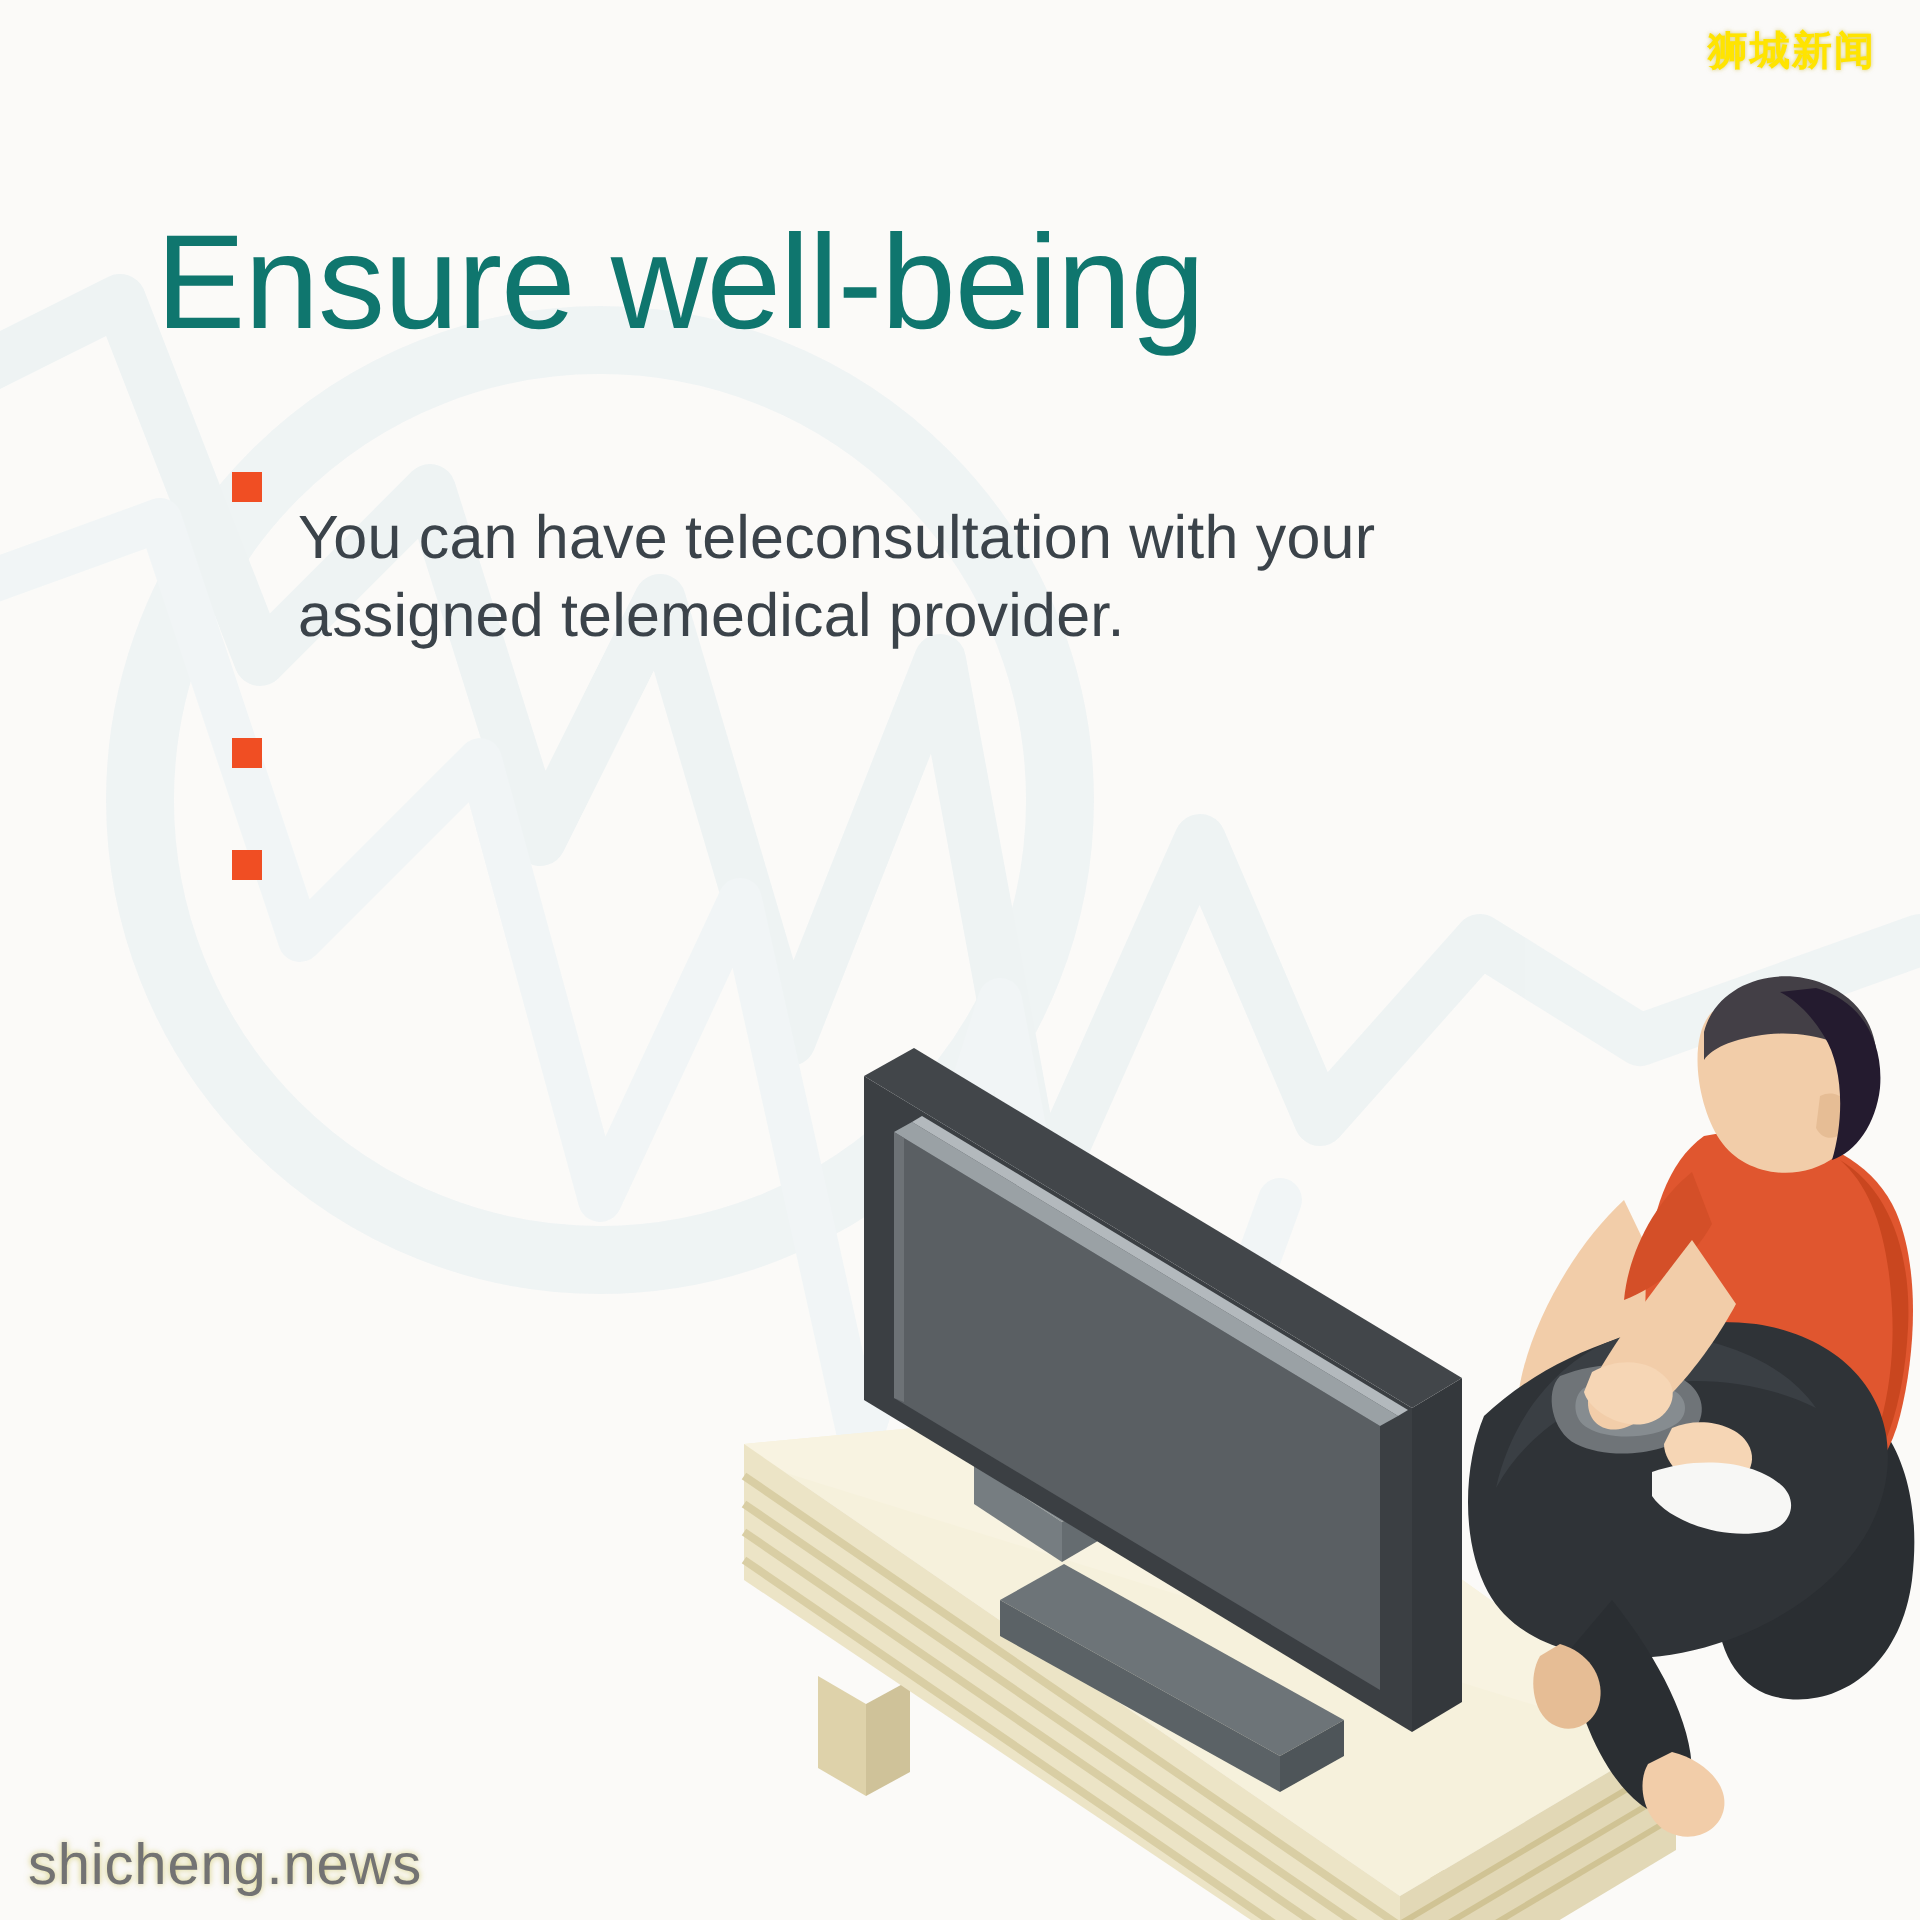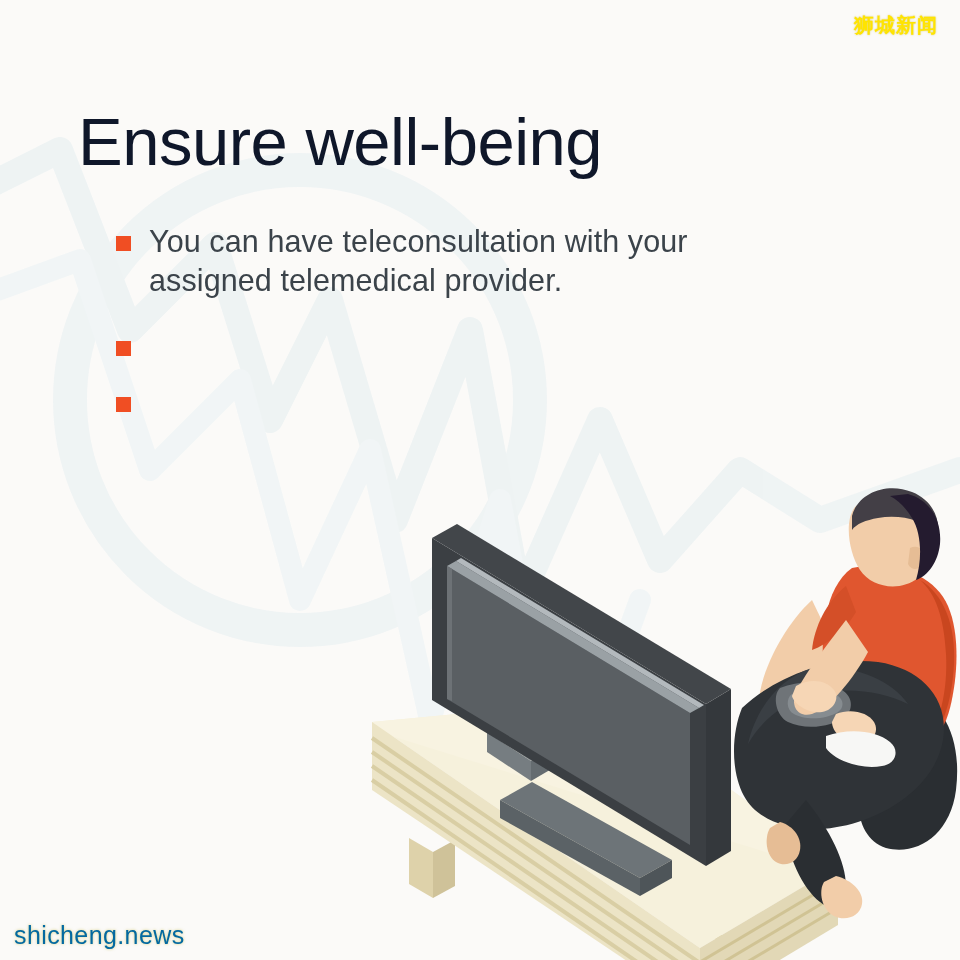--- a/index.html
+++ b/index.html
@@ -26,21 +26,21 @@
 
   
   .headline {
     position: absolute;
     left: 78px;
     top: 108px;
     font-size: 67px;
     line-height: 1.0;
     font-weight: 400;
     letter-spacing: -0.5px;
-    color: #0f172a;
+    color: #0f766e;
     white-space: nowrap;
   }
 
   
   .bullets {
     position: absolute;
     left: 116px;
     top: 222px;
     width: 690px;
   }
@@ -57,20 +57,21 @@
     margin-top: 14px;
     margin-right: 18px;
   }
   .bullet-text {
     font-size: 30.5px;
     line-height: 39px;
     color: #3b434a;
     font-weight: 400;
     letter-spacing: 0.1px;
     white-space: pre-line;
+    margin-top: 28px;
   }
 
   
   .illustration {
     position: absolute;
     left: 0;
     top: 0;
     width: 960px;
     height: 960px;
     pointer-events: none;
@@ -84,23 +85,23 @@
     font-size: 20px;
     font-weight: 700;
     color: #ffe400;
     letter-spacing: 1px;
     text-shadow: 0 0 2px rgba(190,170,0,.55);
   }
   .wm-bottom {
     position: absolute;
     left: 14px;
     bottom: 10px;
-    font-size: 25px;
+    font-size: 29px;
     font-weight: 400;
-    color: #0369a1;
+    color: #737373;
     letter-spacing: 0.4px;
     text-shadow: 0 0 3px rgba(180,165,0,.5);
   }
 </style>
 </head>
 <body>
 
 <div id="poster">
 
   <svg class="bg-watermark" viewBox="0 0 960 960">

